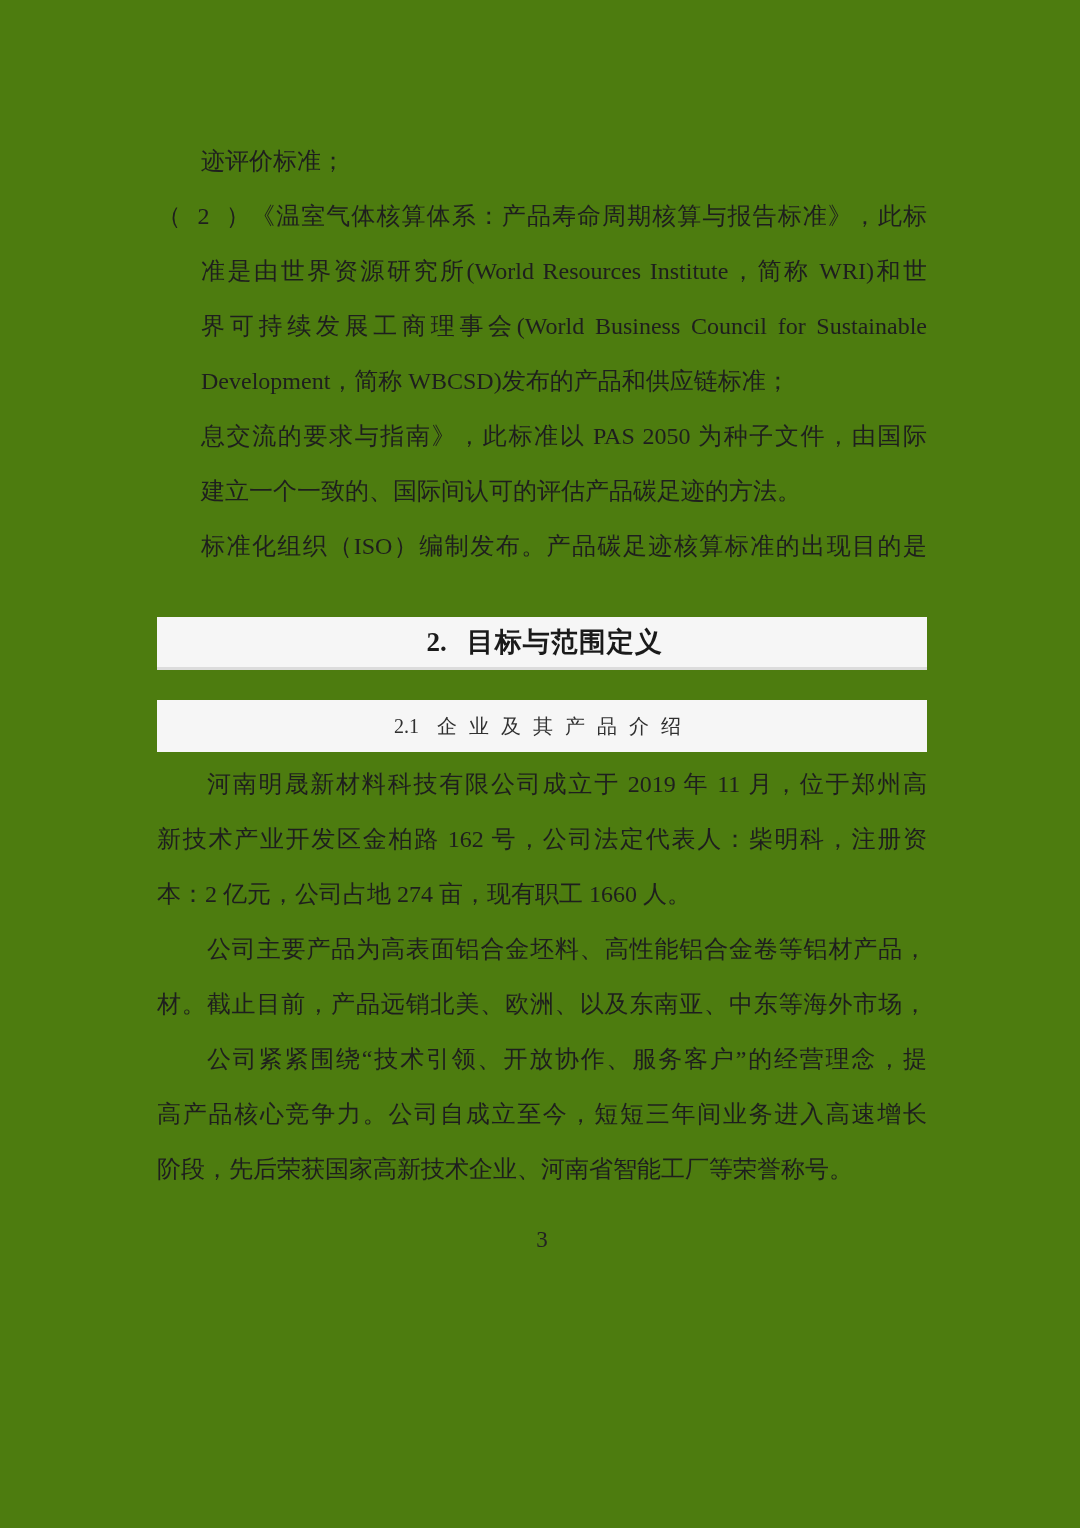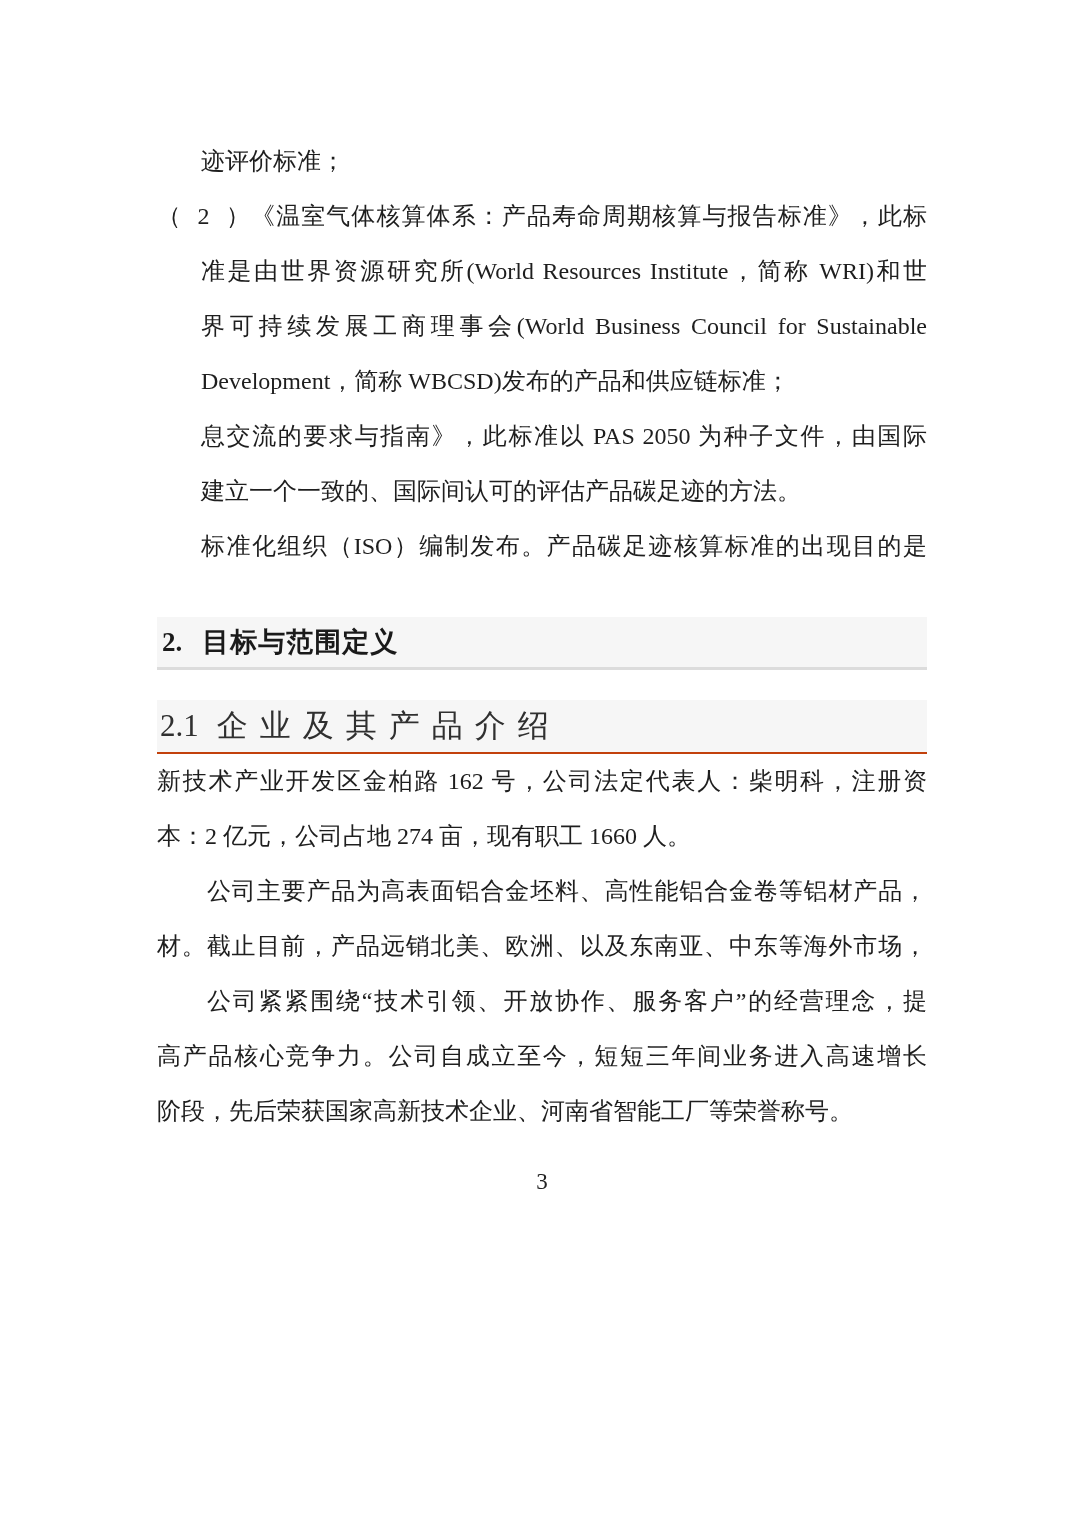--- a/index.html
+++ b/index.html
@@ -1,51 +1,51 @@
 <!DOCTYPE html>
 <html><head>
 <meta charset="utf-8">
 <style>
   html,body { margin:0; padding:0; background:#e8e8e8; }
   .page {
     position:relative;
     width:1080px; height:1528px;
     margin:0 auto;
-    background:#ffffff;
+    background:#4d7c0f;
     color:#1e1e1e;
     font-family:"Liberation Serif","DejaVu Serif",serif;
     overflow:hidden;
   }
   .content { margin-left:157px; width:770px; padding-top:134px; }
 
   .line {
     font-size:24px;
     line-height:55px;
     text-align:justify;
     text-align-last:justify;
   }
   .line.end { text-align:left; text-align-last:left; }
   .cont { padding-left:44px; }
   .p-first { text-indent:50px; }
   .marker { display:inline-block; width:93px; }
 
-  .band { background:#f6f6f6; }
+  .band { background:#f6f6f6;text-align:center; }
   .band1 {
     margin-top:43px;
     height:50px; line-height:50px;
     border-bottom:3px solid #dcdcdc;
     padding-left:5px;
     font-size:27px; font-weight:bold; color:#1a1a1a;
   }
   .band2 {
     margin-top:30px;
     height:52px; line-height:52px;
-    border-bottom:2px solid #c2410c;
+    border-bottom:2px solid #4d7c0f;
     padding-left:3px;
-    font-size:31px; color:#303030;
+    font-size:20px; color:#303030;
   }
   .h1-title { margin-left:20px; letter-spacing:1px; }
   .h2-title { margin-left:18px; letter-spacing:12px; }
 
   .para-gap { margin-top:3px; }
 
   .page-number {
     margin-top:28px;
     text-align:center;
     font-size:23px; line-height:30px;
@@ -70,20 +70,21 @@
     <div class="line cont">标准化组织（ISO）编制发布。产品碳足迹核算标准的出现目的是</div>
 
     <div class="band band1">
       <span class="h-num">2.</span><span class="h1-title">目标与范围定义</span>
     </div>
 
     <div class="band band2">
       <span class="h-num2">2.1</span><span class="h2-title">企业及其产品介绍</span>
     </div>
 
+    <div class="line p-first para-gap">河南明晟新材料科技有限公司成立于 2019 年 11 月，位于郑州高</div>
     <div class="line">新技术产业开发区金柏路 162 号，公司法定代表人：柴明科，注册资</div>
     <div class="line end">本：2 亿元，公司占地 274 亩，现有职工 1660 人。</div>
 
     <div class="line p-first">公司主要产品为高表面铝合金坯料、高性能铝合金卷等铝材产品，</div>
     <div class="line">材。截止目前，产品远销北美、欧洲、以及东南亚、中东等海外市场，</div>
 
     <div class="line p-first">公司紧紧围绕“技术引领、开放协作、服务客户”的经营理念，提</div>
     <div class="line">高产品核心竞争力。公司自成立至今，短短三年间业务进入高速增长</div>
     <div class="line end">阶段，先后荣获国家高新技术企业、河南省智能工厂等荣誉称号。</div>
 

